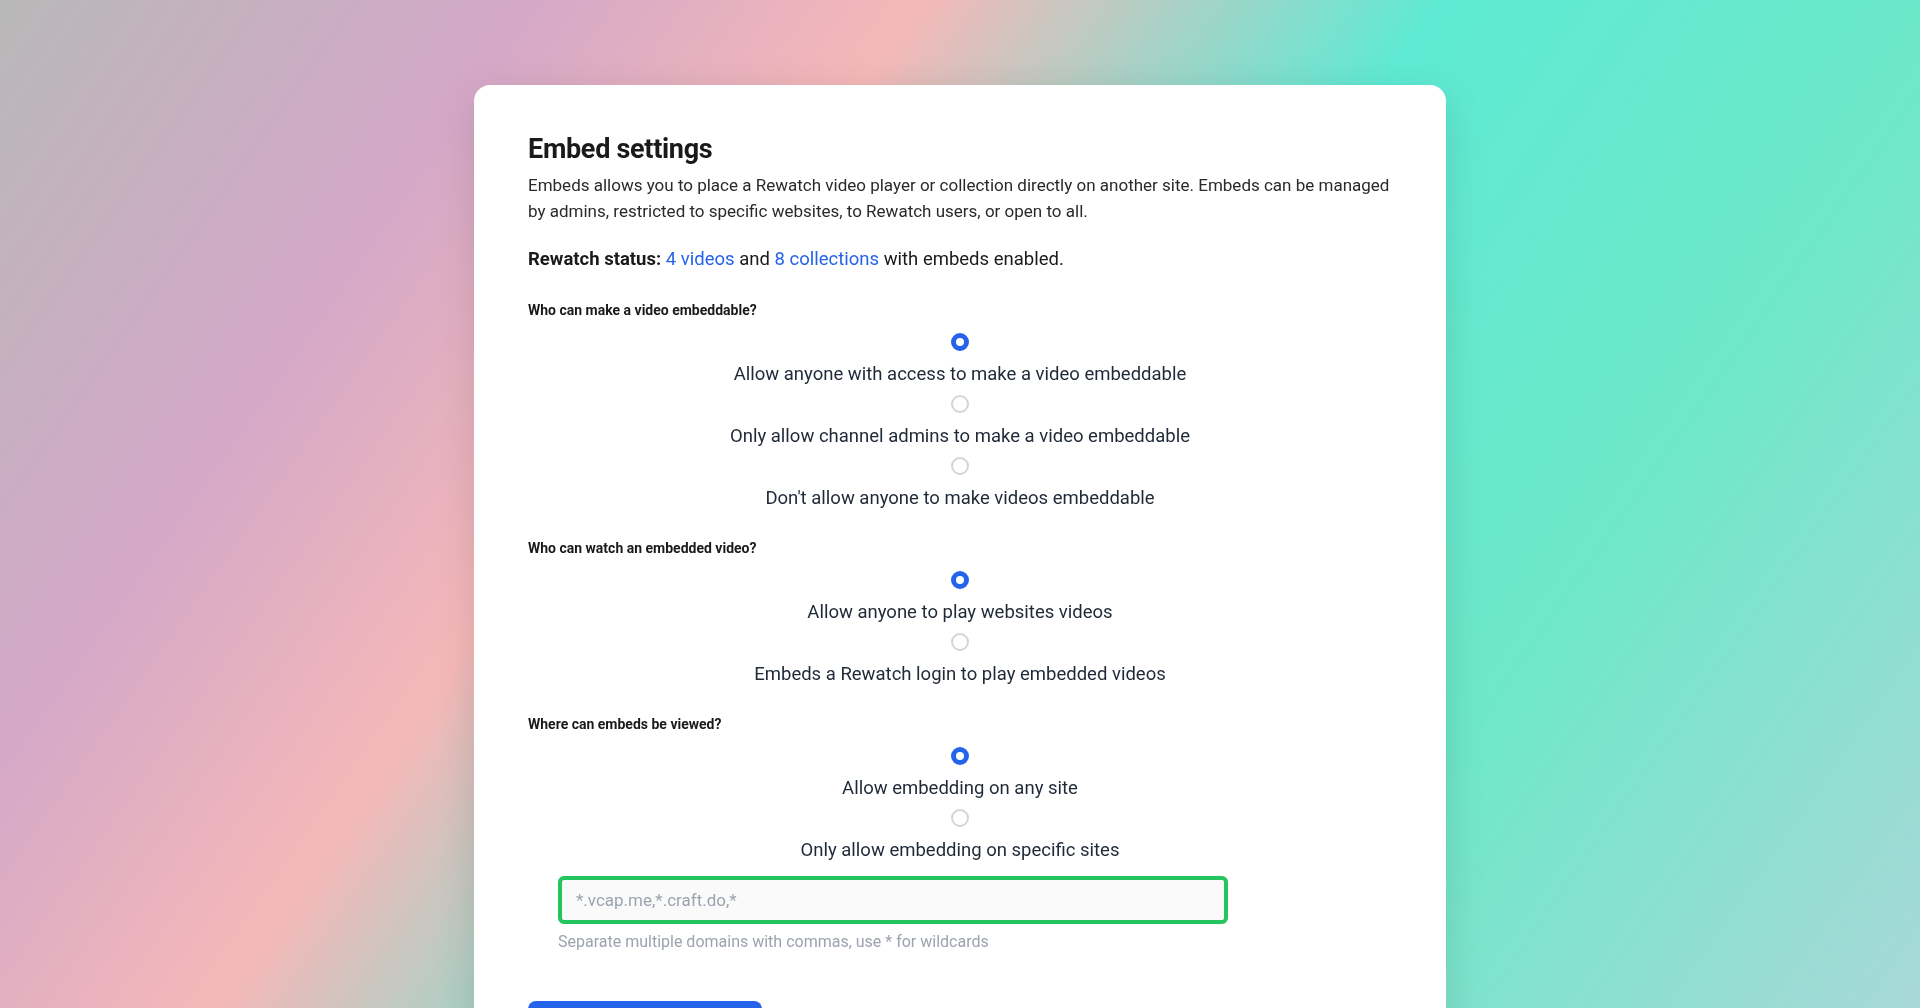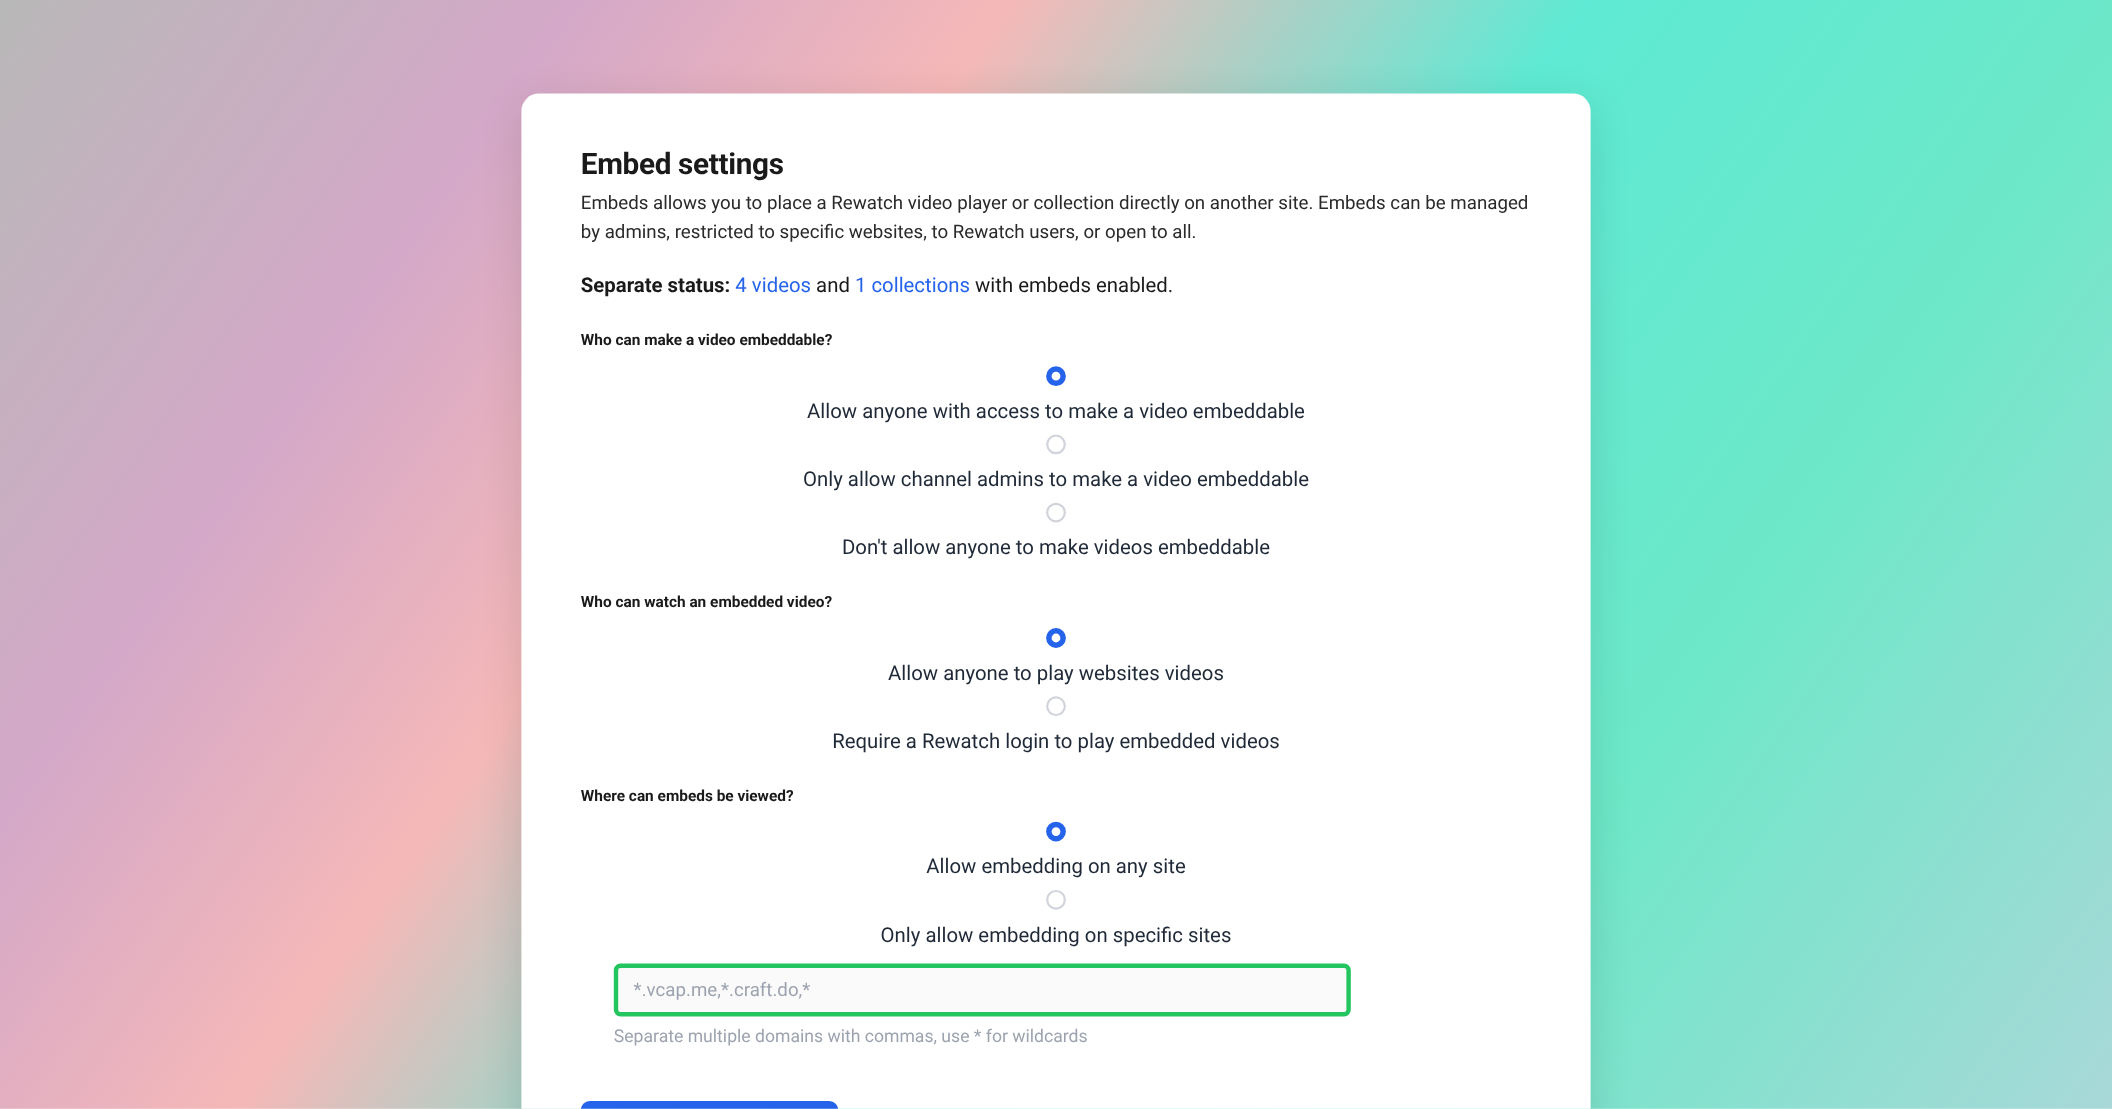--- a/index.html
+++ b/index.html
@@ -148,25 +148,25 @@
 </head>
 <body>
 
 <div class="card">
 
   <h1 class="page-title">Embed settings</h1>
 
   <p class="description">Embeds allows you to place a Rewatch video player or collection directly on another site. Embeds can be managed by admins, restricted to specific websites, to Rewatch users, or open to all.</p>
 
   <p class="status-line">
-    <span class="status-label">Separate status:</span>
+    <span class="status-label">Rewatch status:</span>
     <span> </span>
     <a class="status-link">4 videos</a>
     <span> and </span>
-    <a class="status-link">1 collections</a>
+    <a class="status-link">8 collections</a>
     <span> with embeds enabled.</span>
   </p>
 
   
   <div class="section">
     <div class="section-title">Who can make a video embeddable?</div>
 
     <div class="radio-option">
       <span class="radio-circle selected"></span>
       <span class="radio-label">Allow anyone with access to make a video embeddable</span>
@@ -187,21 +187,21 @@
   <div class="section">
     <div class="section-title">Who can watch an embedded video?</div>
 
     <div class="radio-option">
       <span class="radio-circle selected"></span>
       <span class="radio-label">Allow anyone to play websites videos</span>
     </div>
 
     <div class="radio-option">
       <span class="radio-circle"></span>
-      <span class="radio-label">Require a Rewatch login to play embedded videos</span>
+      <span class="radio-label">Embeds a Rewatch login to play embedded videos</span>
     </div>
   </div>
 
   
   <div class="section">
     <div class="section-title">Where can embeds be viewed?</div>
 
     <div class="radio-option">
       <span class="radio-circle selected"></span>
       <span class="radio-label">Allow embedding on any site</span>

